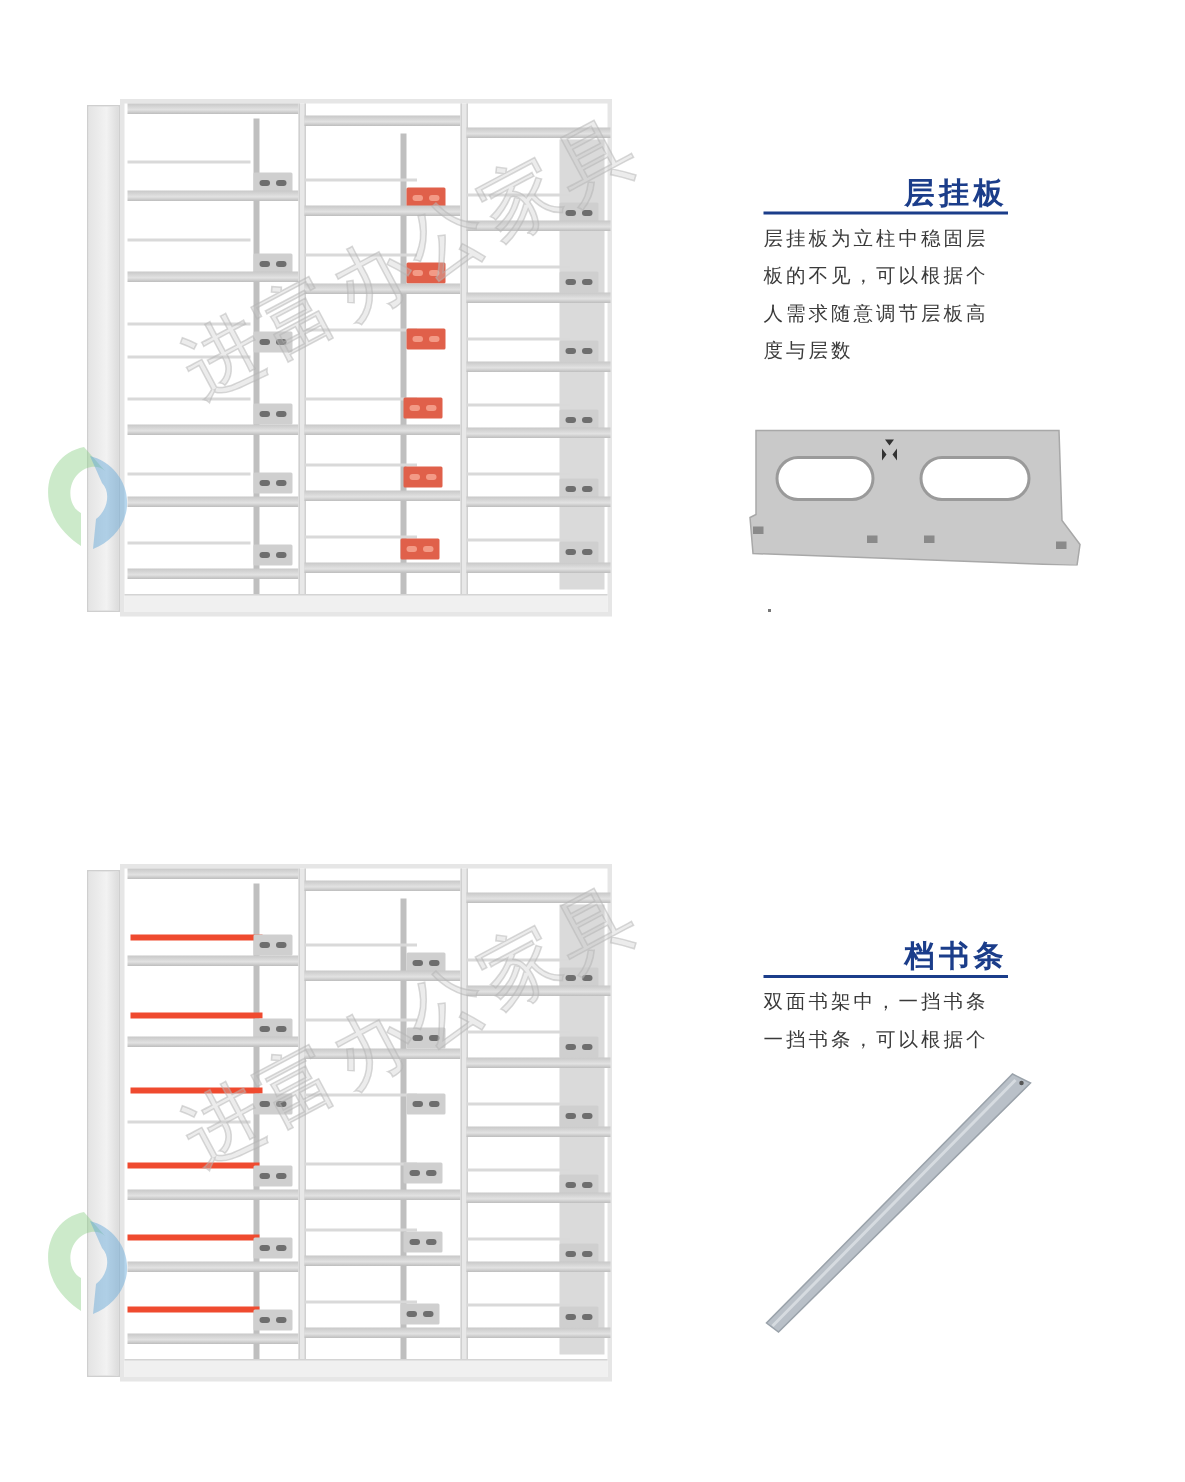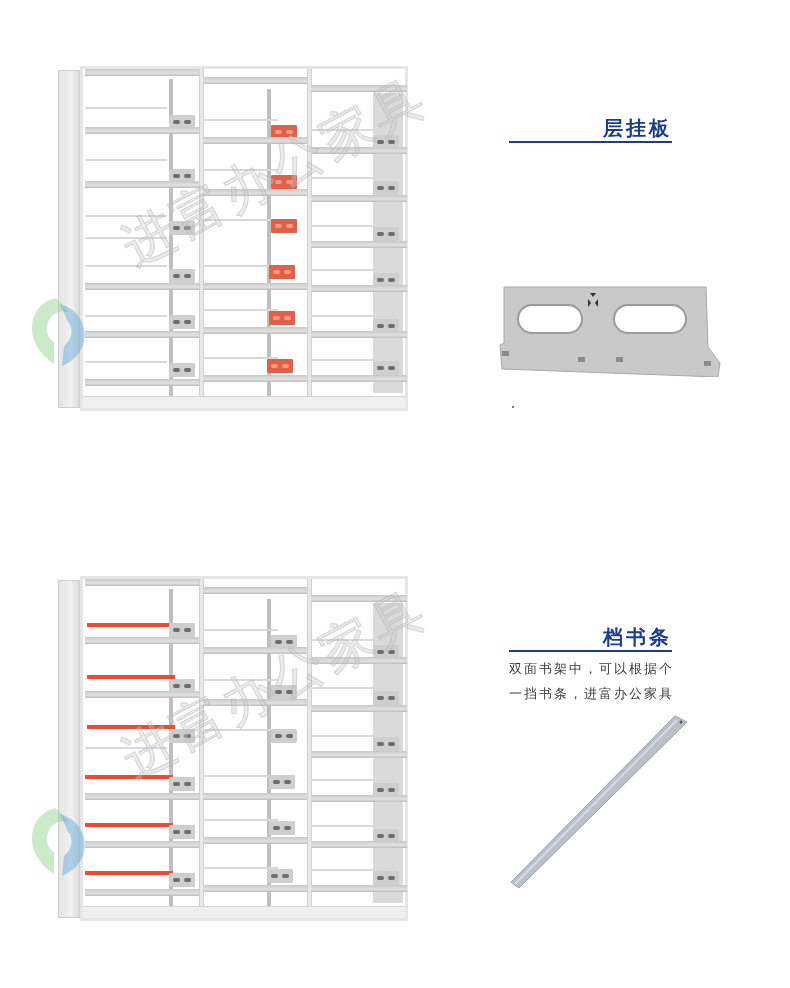--- a/index.html
+++ b/index.html
@@ -199,20 +199,26 @@
   </div>
 
   <div class="watermark">进富办公家具</div>
   <svg class="logo-mark" viewBox="0 0 64 74">
     <path d="M30 4 C10 8 2 28 8 46 C12 58 22 66 28 70 L28 48 C20 44 18 30 26 22 C32 16 40 16 44 20 Z" fill="#8fd08a" opacity="0.45"></path>
     <path d="M34 10 C50 14 62 30 58 48 C55 60 46 68 36 72 L38 52 C46 46 48 34 42 28 Z" fill="#5ea4d8" opacity="0.45"></path>
   </svg>
 
   <div class="title">层挂板</div>
   <div class="divider"></div>
+  <div class="desc">
+    <div>层挂板为立柱中稳固层</div>
+    <div>板的不见，可以根据个</div>
+    <div>人需求随意调节层板高</div>
+    <div>度与层数</div>
+  </div>
 
   <svg class="hanger" viewBox="0 0 225 92">
     <polygon points="6,2 208,2 210,62 222,78 220,92 4,84 2,60 6,58" fill="#c9c9c9" stroke="#a8a8a8" stroke-width="1"></polygon>
     <rect x="20" y="20" width="64" height="28" rx="14" fill="#ffffff" stroke="#9a9a9a" stroke-width="2"></rect>
     <rect x="116" y="20" width="72" height="28" rx="14" fill="#ffffff" stroke="#9a9a9a" stroke-width="2"></rect>
     <path d="M92 8 L98 8 L95 12 Z M90 14 L93 18 L90 22 Z M100 14 L97 18 L100 22 Z" fill="#333"></path>
     <rect x="4" y="66" width="7" height="5" fill="#8a8a8a"></rect>
     <rect x="80" y="72" width="7" height="5" fill="#8a8a8a"></rect>
     <rect x="118" y="72" width="7" height="5" fill="#8a8a8a"></rect>
     <rect x="206" y="76" width="7" height="5" fill="#8a8a8a"></rect>
@@ -297,22 +303,22 @@
 
   <div class="watermark">进富办公家具</div>
   <svg class="logo-mark" viewBox="0 0 64 74">
     <path d="M30 4 C10 8 2 28 8 46 C12 58 22 66 28 70 L28 48 C20 44 18 30 26 22 C32 16 40 16 44 20 Z" fill="#8fd08a" opacity="0.45"></path>
     <path d="M34 10 C50 14 62 30 58 48 C55 60 46 68 36 72 L38 52 C46 46 48 34 42 28 Z" fill="#5ea4d8" opacity="0.45"></path>
   </svg>
 
   <div class="title">档书条</div>
   <div class="divider"></div>
   <div class="desc">
-    <div>双面书架中，可以根据个</div>
-    <div>一挡书条，进富办公家具</div>
+    <div>双面书架中，一挡书条</div>
+    <div>一挡书条，可以根据个</div>
   </div>
 </div>
 
 <svg class="rod" viewBox="0 0 190 180">
   <polygon points="170,4 182,10 14,176 6,170" fill="#b9c0c8" stroke="#9aa2aa" stroke-width="1"></polygon>
   <line x1="172" y1="8" x2="10" y2="172" stroke="#d6dbe0" stroke-width="2"></line>
   <circle cx="176" cy="10" r="1.5" fill="#555"></circle>
 </svg>
 
 </body></html>

